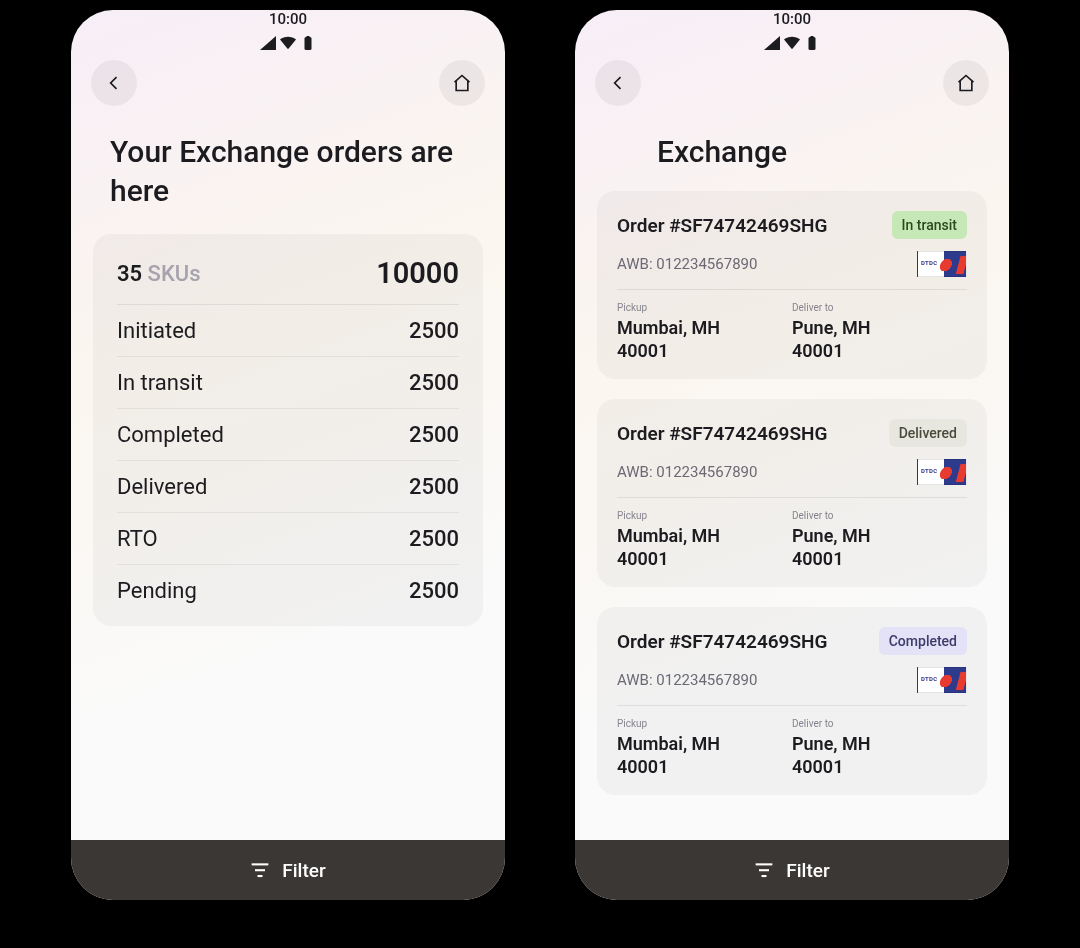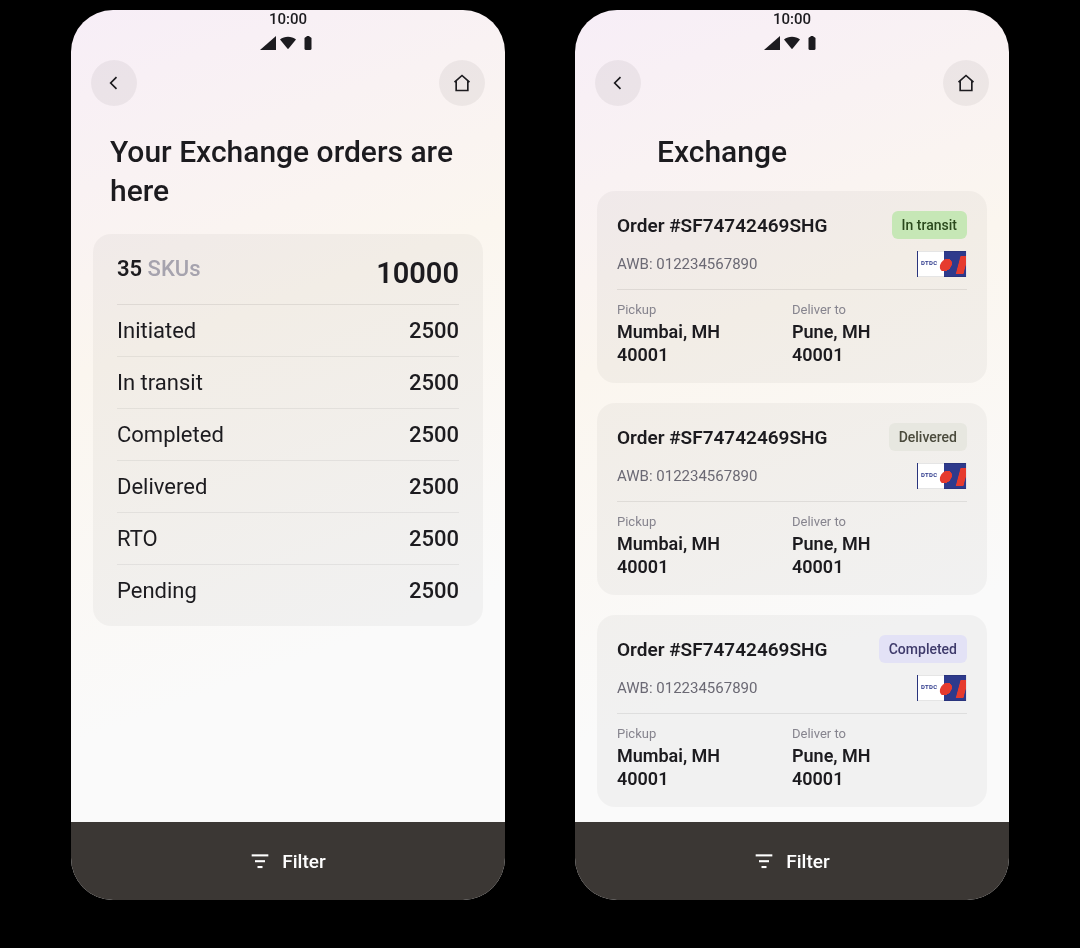--- a/index.html
+++ b/index.html
@@ -65,21 +65,21 @@
     border-radius: 18px;
     padding: 22px 24px 10px;
   }
   .summary-card h2 {
     font-size: 21px;
     font-weight: 500;
     color: #1c1b1f;
     margin-bottom: 10px;
   }
   .summary-head {
-    display: flex; justify-content: space-between; align-items: flex-start;
+    display: flex; justify-content: space-between; align-items: center;
     padding-bottom: 14px;
     border-bottom: 1px solid rgba(0,0,0,0.08);
   }
   .summary-head .left {
     font-size: 22px; font-weight: 600; color: #1c1b1f;
   }
   .summary-head .left .skus { color: #a6a3ae; font-weight: 500; }
   .summary-head .right {
     font-size: 29px; font-weight: 600; color: #1c1b1f;
   }
@@ -137,28 +137,28 @@
   }
   .carrier-logo::after {
     content:"DTDC";
     position:absolute;
     left:3px; top:7px;
     font-size:6px; font-weight:700; color:#2e3a8c;
     letter-spacing:0.3px;
   }
   .locations { display: flex; }
   .loc-col { flex: 1; }
-  .loc-label { font-size: 13px; color: #86848e; margin-bottom: 4px; }
+  .loc-label { font-size: 10px; color: #86848e; margin-bottom: 4px; }
   .loc-city { font-size: 18px; font-weight: 600; color: #1c1b1f; }
   .loc-zip { font-size: 18px; font-weight: 600; color: #1c1b1f; margin-top: 2px; }
 
   .filter-bar {
     position: absolute;
     bottom: 0; left: 0; right: 0;
-    height: 78px;
+    height: 60px;
     background: #3b3734;
     display: flex; align-items: center; justify-content: center;
     gap: 12px;
     color: #fff;
     font-size: 19px;
     font-weight: 500;
     cursor: pointer;
   }
   .filter-bar svg { width: 20px; height: 20px; fill: #fff; }
 

